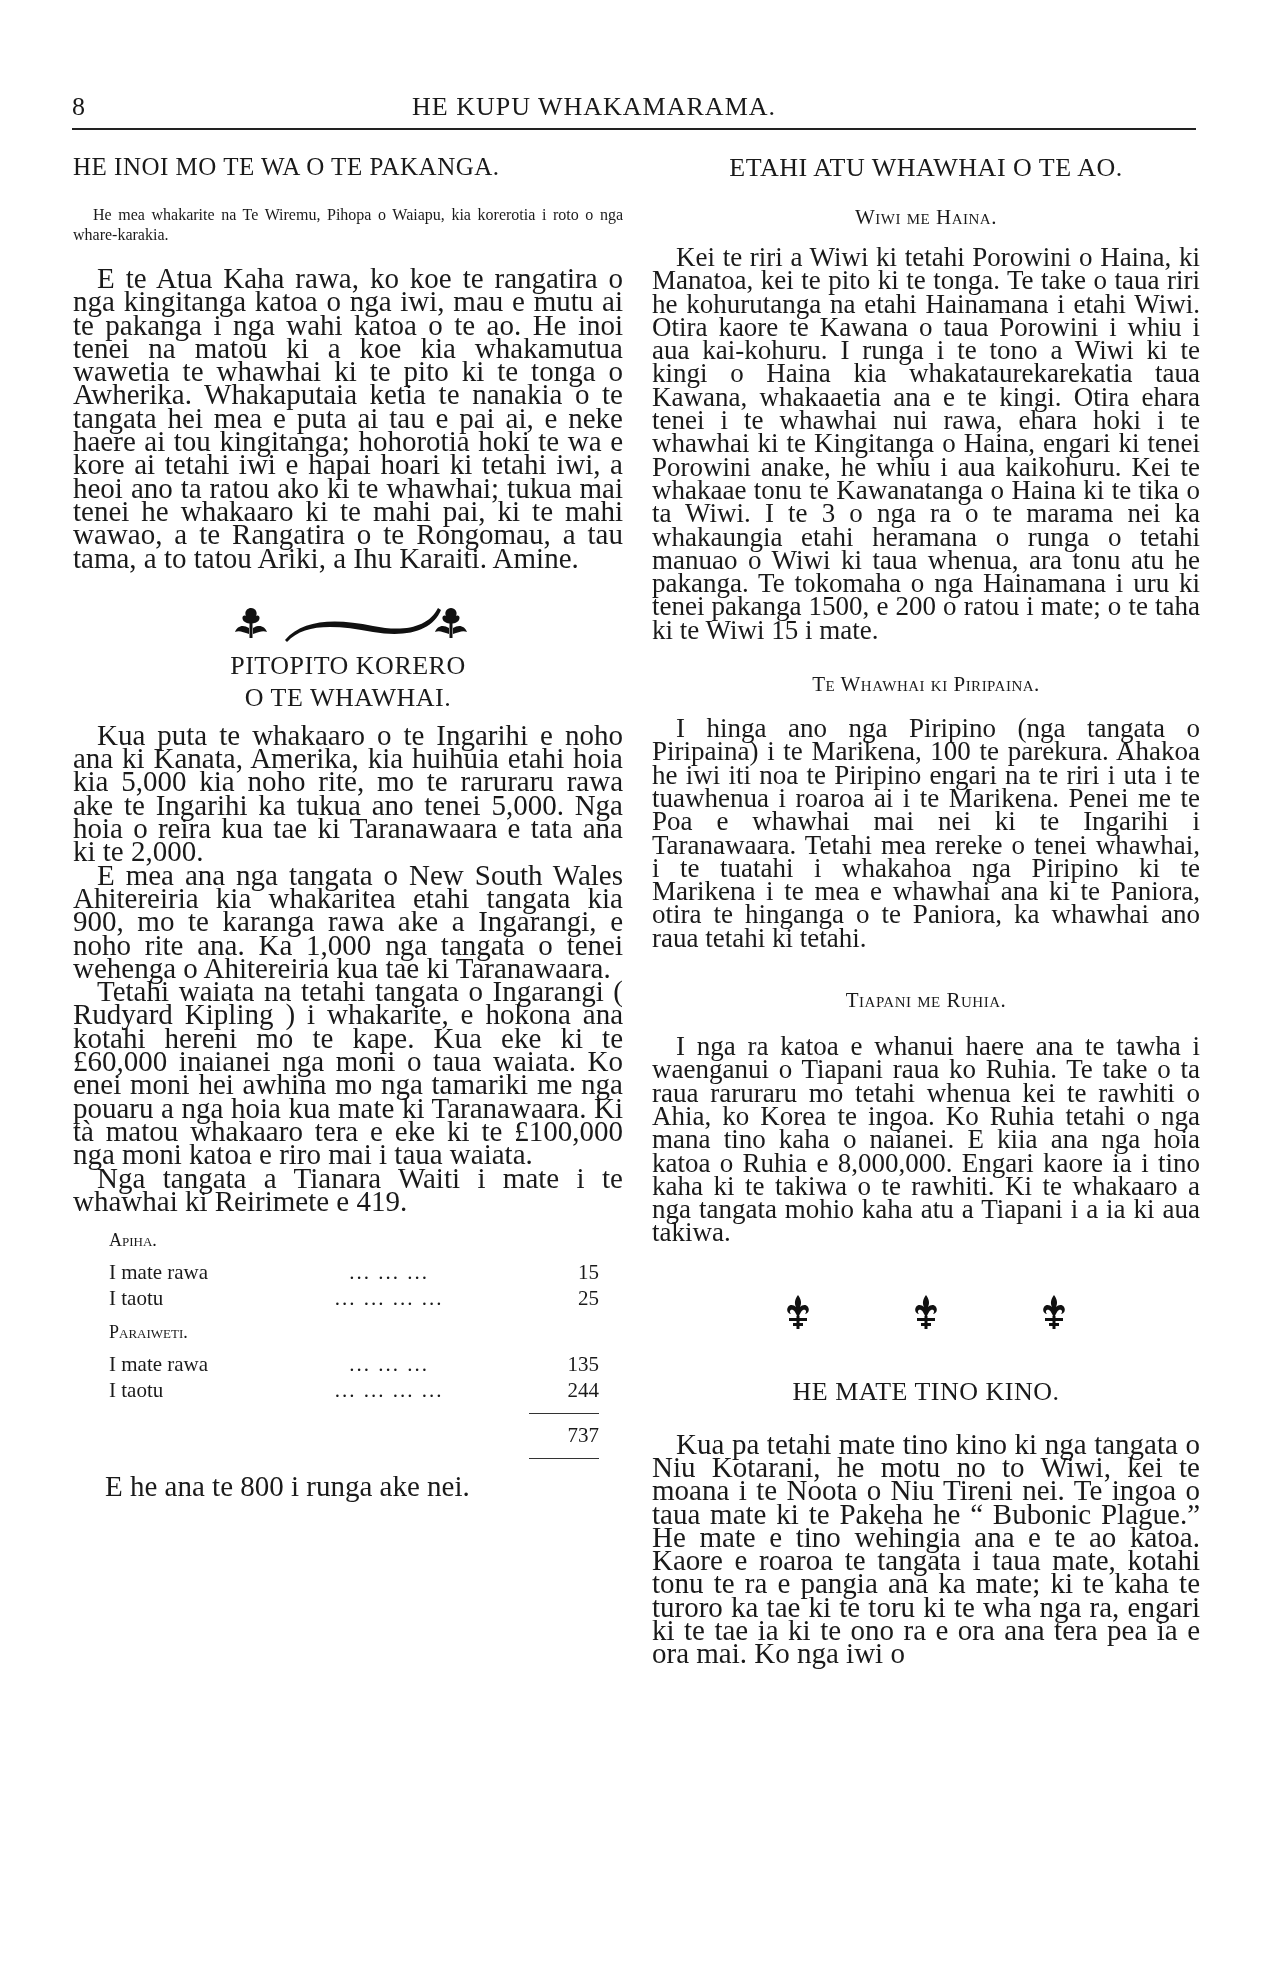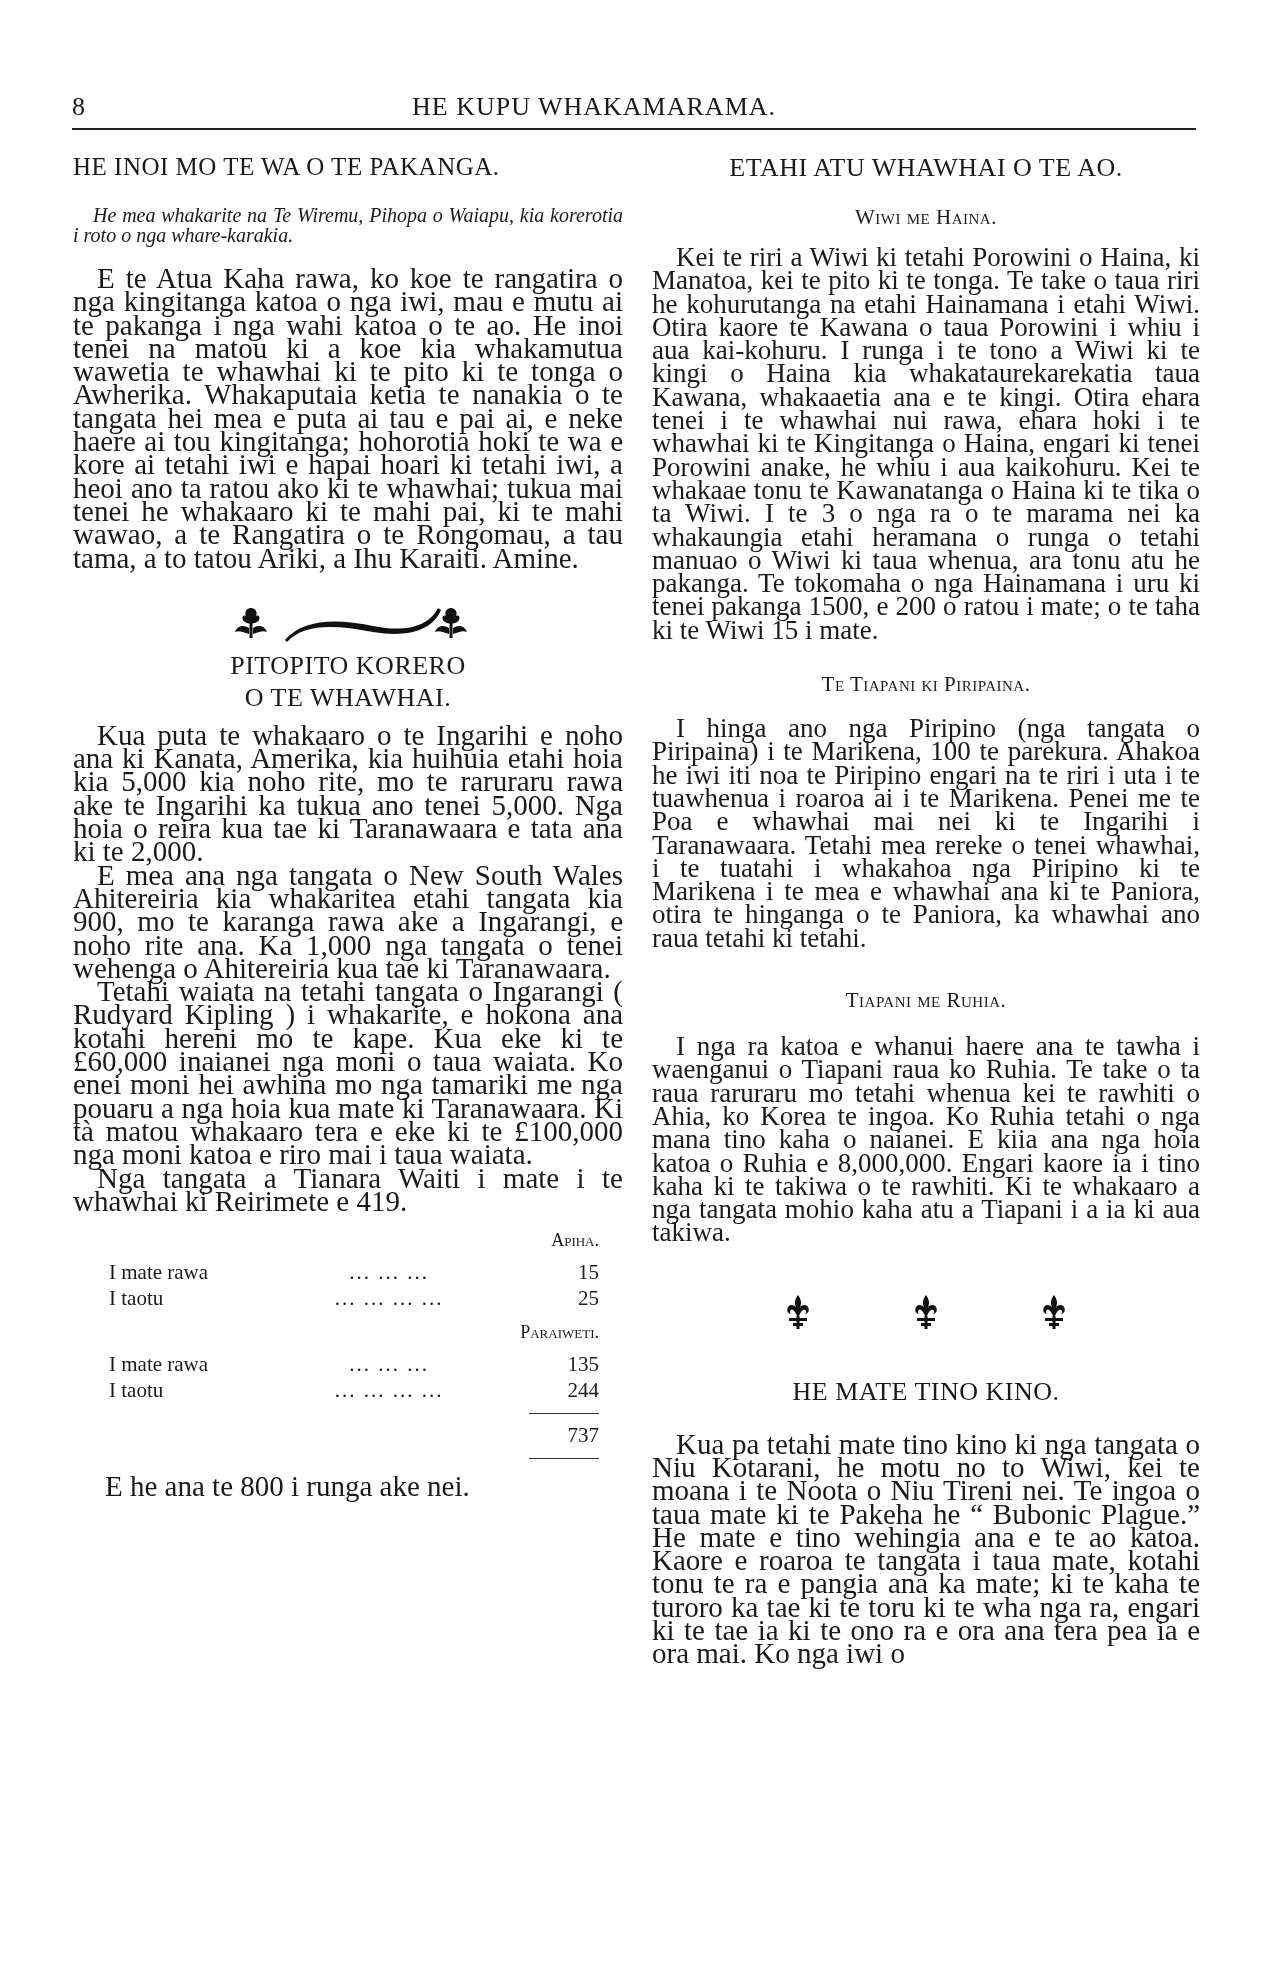--- a/index.html
+++ b/index.html
@@ -12,33 +12,33 @@
   .running-head { position: absolute; left: 340px; top: 0; font-size: 26px; letter-spacing: 1px; }
   .header-rule { position: absolute; left: 0; top: 36px; width: 1124px; height: 0; border-top: 2px solid #222; }
 
   .col { position: absolute; top: 150px; }
   .col-left { left: 73px; width: 550px; }
   .col-right { left: 652px; width: 548px; }
 
   .h-main { text-align: center; font-size: 26px; letter-spacing: 0.5px; margin: 0; font-weight: normal; }
   .h-small-caps { text-align: center; font-variant: small-caps; font-size: 21px; margin: 0; font-weight: normal; letter-spacing: 0.5px; }
 
-  .intro { font-size: 20px; line-height: 20px; text-align: justify; margin: 24px 0 12px 0; text-indent: 20px; font-style: italic; }
+  .intro { font-size: 16px; line-height: 20px; text-align: justify; margin: 24px 0 12px 0; text-indent: 20px; }
   .para { font-size: 29px; line-height: 23.3px; text-align: justify; margin: 0; text-indent: 24px; }
   .para-right { font-size: 27px; line-height: 23.3px; }
 
   .ornament-wave { display: block; margin: 30px auto 0 auto; }
   .ornament-row { display: flex; justify-content: center; gap: 100px; margin-top: 50px; }
 
   .stats-table { width: 490px; margin: 6px 0 0 36px; font-size: 21px; border-collapse: collapse; }
   .stats-table td { padding: 0; line-height: 26px; }
   .stats-table .lbl { width: 140px; }
   .stats-table .dots { text-align: center; letter-spacing: 2px; }
   .stats-table .num { text-align: right; width: 70px; }
-  .stats-table .sect { text-align: right; font-variant: small-caps; font-size: 18px; padding: 8px 0 6px 0; }
+  .stats-table .sect { text-align: left; font-variant: small-caps; font-size: 18px; padding: 8px 0 6px 0; }
   .rule-cell { border-bottom: 1.5px solid #333; height: 10px; }
   .total-cell { text-align: right; padding-top: 8px !important; }
 </style>
 </head>
 <body>
 
 <div class="page-header">
   <span class="page-num">8</span>
   <span class="running-head">HE KUPU WHAKAMARAMA.</span>
   <div class="header-rule"></div>
@@ -133,21 +133,21 @@
 
 <div class="col col-right">
   <h2 class="h-main" style="margin-top:3px;">ETAHI ATU WHAWHAI O TE AO.</h2>
 
   <section>
     <h3 class="h-small-caps" style="margin-top:22px;">Wiwi me Haina.</h3>
     <p class="para para-right" style="margin-top:16px;">Kei te riri a Wiwi ki tetahi Porowini o Haina, ki Manatoa, kei te pito ki te tonga.  Te take o taua riri he kohurutanga na etahi Hainamana i etahi Wiwi.  Otira kaore te Kawana o taua Porowini i whiu i aua kai-kohuru.  I runga i te tono a Wiwi ki te kingi o Haina kia whakataurekarekatia taua Kawana, whakaaetia ana e te kingi.  Otira ehara tenei i te whawhai nui rawa, ehara hoki i te whawhai ki te Kingitanga o Haina, engari ki tenei Porowini anake, he whiu i aua kaikohuru.  Kei te whakaae tonu te Kawanatanga o Haina ki te tika o ta Wiwi.  I te 3 o nga ra o te marama nei ka whakaungia etahi heramana o runga o tetahi manuao o Wiwi ki taua whenua, ara tonu atu he pakanga.  Te tokomaha o nga Hainamana i uru ki tenei pakanga 1500, e 200 o ratou i mate; o te taha ki te Wiwi 15 i mate.</p>
   </section>
 
   <section>
-    <h3 class="h-small-caps" style="margin-top:30px;">Te Tiapani ki Piripaina.</h3>
+    <h3 class="h-small-caps" style="margin-top:30px;">Te Whawhai ki Piripaina.</h3>
     <p class="para para-right" style="margin-top:20px;">I hinga ano nga Piripino (nga tangata o Piripaina) i te Marikena, 100 te parekura.  Ahakoa he iwi iti noa te Piripino engari na te riri i uta i te tuawhenua i roaroa ai i te Marikena.  Penei me te Poa e whawhai mai nei ki te Ingarihi i Taranawaara.  Tetahi mea rereke o tenei whawhai, i te tuatahi i whakahoa nga Piripino ki te Marikena i te mea e whawhai ana ki te Paniora, otira te hinganga o te Paniora, ka whawhai ano raua tetahi ki tetahi.</p>
   </section>
 
   <section>
     <h3 class="h-small-caps" style="margin-top:38px;">Tiapani me Ruhia.</h3>
     <p class="para para-right" style="margin-top:22px;">I nga ra katoa e whanui haere ana te tawha i waenganui o Tiapani raua ko Ruhia.  Te take o ta raua raruraru mo tetahi whenua kei te rawhiti o Ahia, ko Korea te ingoa.  Ko Ruhia tetahi o nga mana tino kaha o naianei.  E kiia ana nga hoia katoa o Ruhia e 8,000,000.  Engari kaore ia i tino kaha ki te takiwa o te rawhiti.  Ki te whakaaro a nga tangata mohio kaha atu a Tiapani i a ia ki aua takiwa.</p>
   </section>
 
   <div class="ornament-row">
     <svg width="28" height="36" viewBox="0 0 28 36">

